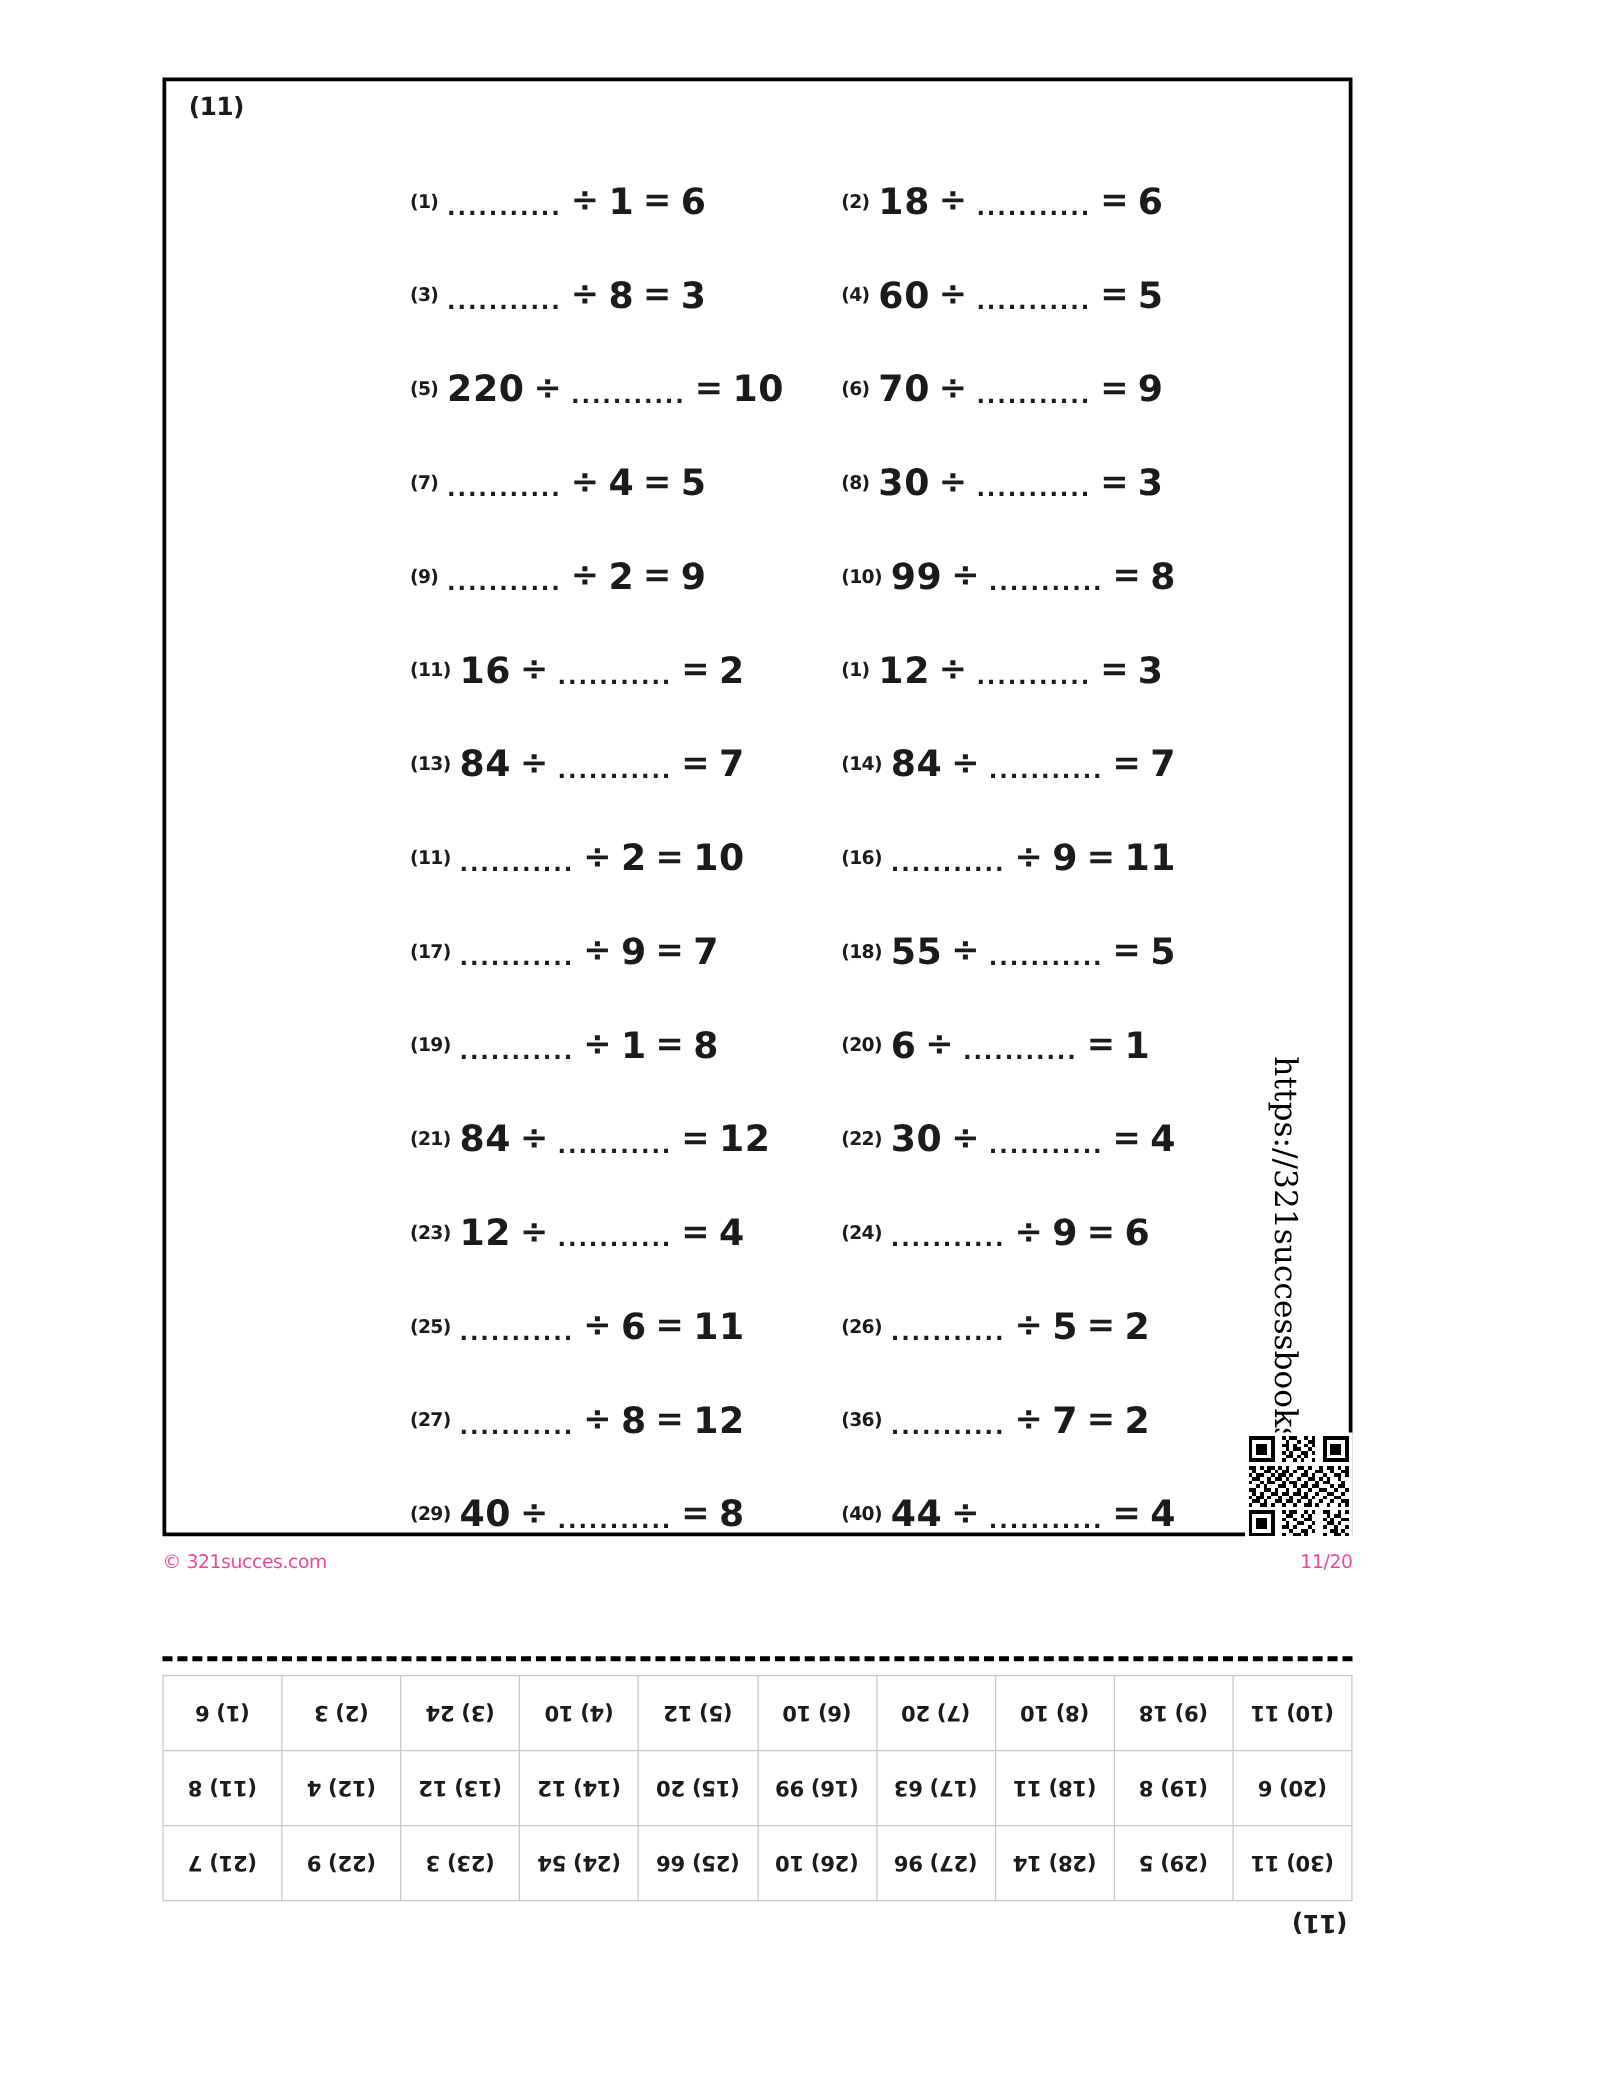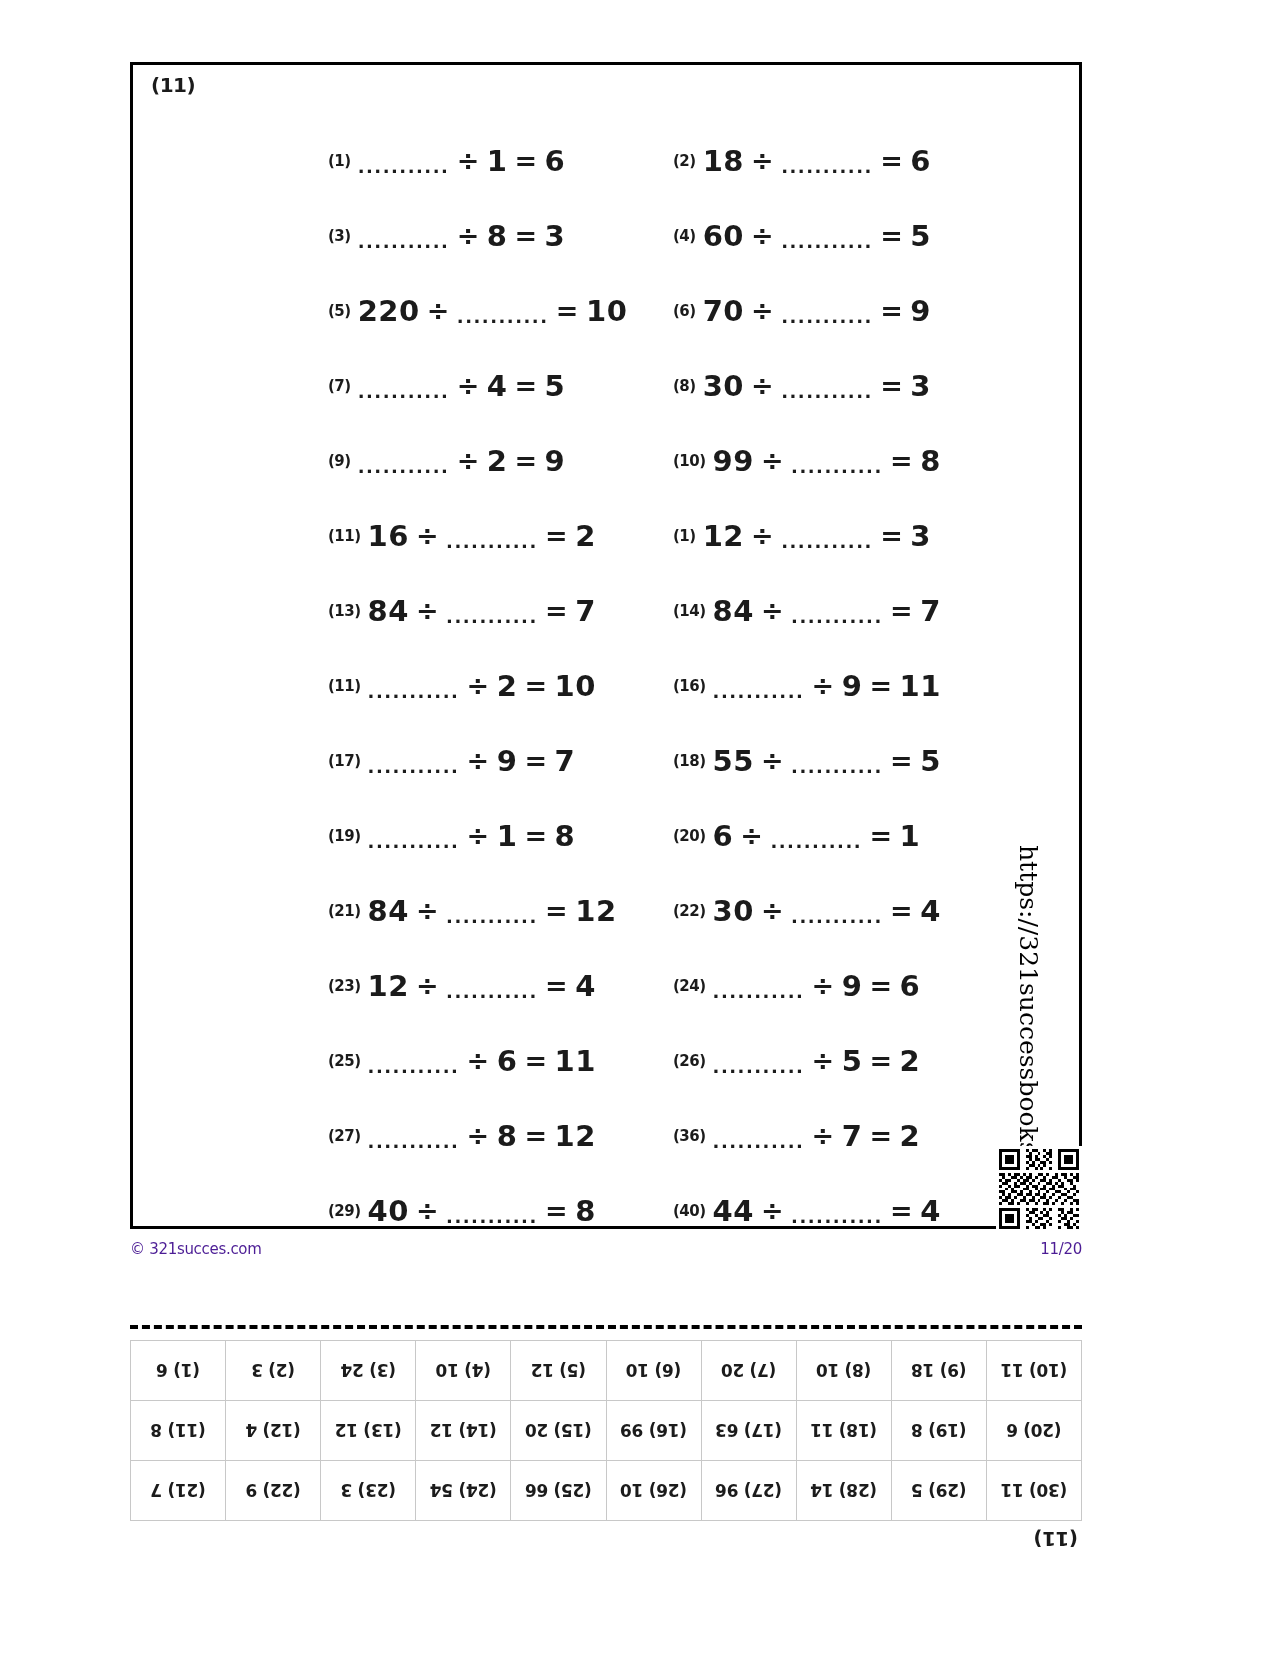--- a/index.html
+++ b/index.html
@@ -101,21 +101,21 @@
   }
 
   
   .footer{
     position:absolute;
     left:130px; top:1240px;
     width:952px;
     display:flex;
     justify-content:space-between;
     font-size:15px;
-    color:#4c1d95;
+    color:#ec4899;
     font-family:"DejaVu Sans", sans-serif;
   }
   .copyright{letter-spacing:-0.3px;}
   .pageno{letter-spacing:-0.3px;}
 
   
   .divider{
     position:absolute;
     left:130px; top:1325px;
     width:952px; height:0;

